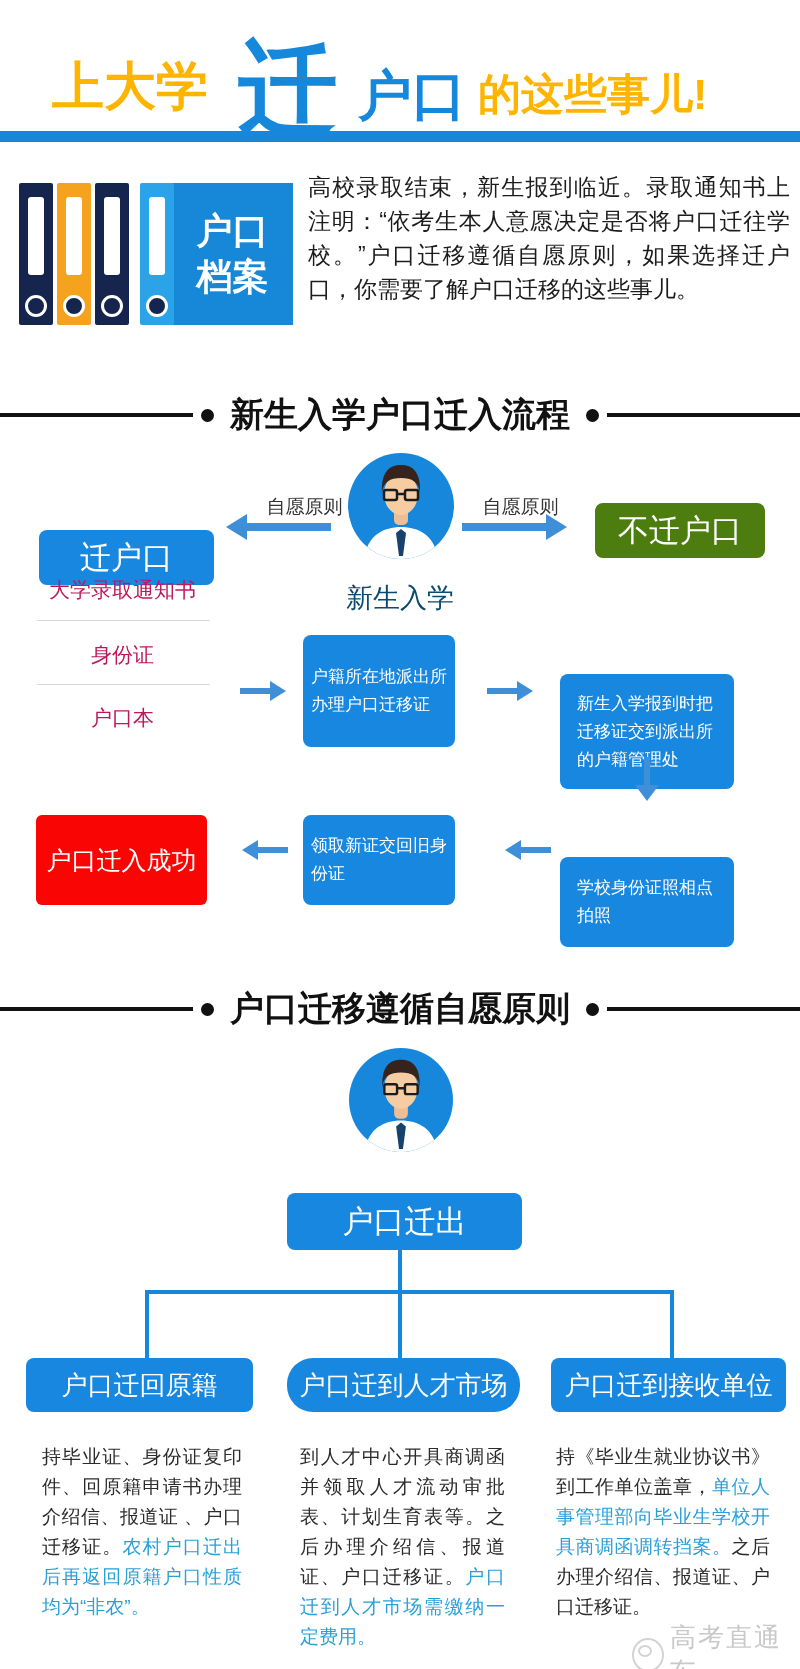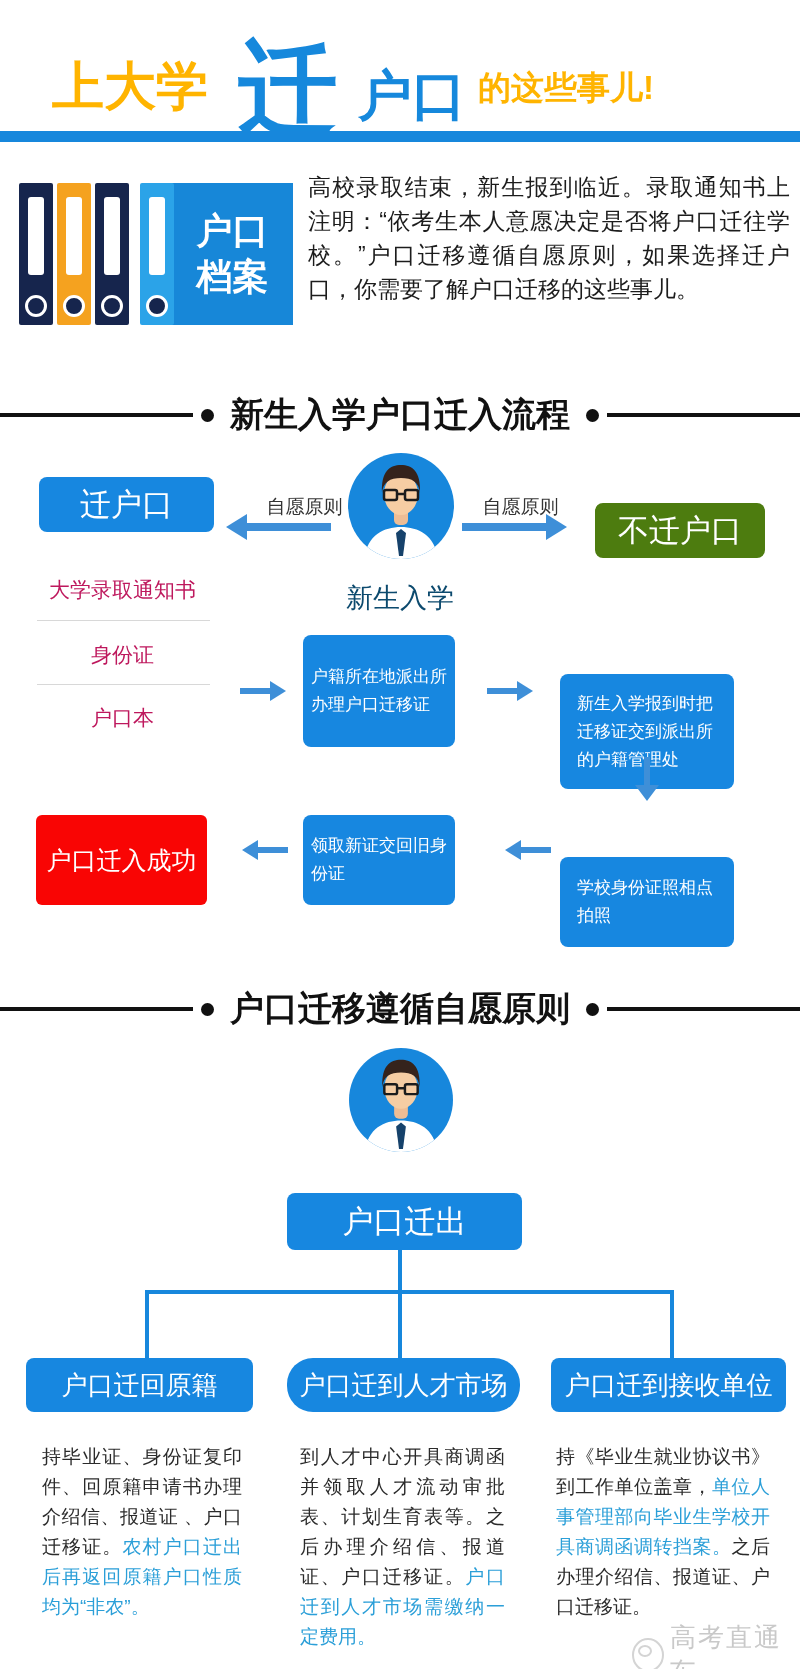--- a/index.html
+++ b/index.html
@@ -59,21 +59,21 @@
                   border:2px solid #d4d4d4;border-radius:50%;}
 </style>
 </head>
 <body>
 
 <div class="page">
 
   <div class="abs h-yellow" style="left:52px;top:52px;font-size:52px;">上大学</div>
   <div class="abs h-blue" style="left:238px;top:38px;font-size:100px;line-height:100px;">迁</div>
   <div class="abs h-blue" style="left:358px;top:60px;font-size:54px;">户口</div>
-  <div class="abs h-yellow" style="left:478px;top:66px;font-size:33px;">的这些事儿!</div>
+  <div class="abs h-yellow" style="left:478px;top:66px;font-size:43px;">的这些事儿!</div>
   <div class="header-bar"></div>
 
   <div class="folders">
     <div class="folder-panel">
       <span>户口</span>
       <span>档案</span>
     </div>
     <div class="binder" style="left:1px;background:#16254d;">
         <div class="strip"></div>
         <div class="ring"></div>
@@ -94,21 +94,21 @@
   <div class="intro-text">高校录取结束，新生报到临近。录取通知书上注明：“依考生本人意愿决定是否将户口迁往学校。”户口迁移遵循自愿原则，如果选择迁户口，你需要了解户口迁移的这些事儿。</div>
 
   <div class="sec-title" style="top:392px;">
     <div class="line"></div>
     <div class="dot"></div>
     <div class="txt">新生入学户口迁入流程</div>
     <div class="dot"></div>
     <div class="line"></div>
   </div>
 
-  <div class="btn btn-blue" style="left:39px;top:477px;width:175px;height:55px;font-size:31px;">迁户口</div>
+  <div class="btn btn-blue" style="left:39px;top:530px;width:175px;height:55px;font-size:31px;">迁户口</div>
 
   <svg class="abs" style="left:226px;top:513px;" width="105" height="28">
     <polygon points="21,1 0,14 21,27" fill="#3E8FD8"></polygon>
       <rect x="21" y="10" width="84" height="8" fill="#3E8FD8"></rect>
   </svg>
   <div class="alabel" style="left:252px;top:494px;width:105px;text-align:center;">自愿原则</div>
 
   <svg class="abs" style="left:348px;top:453px;" width="106" height="106" viewBox="0 0 106 106">
     <defs>
         <clipPath id="avc1">

